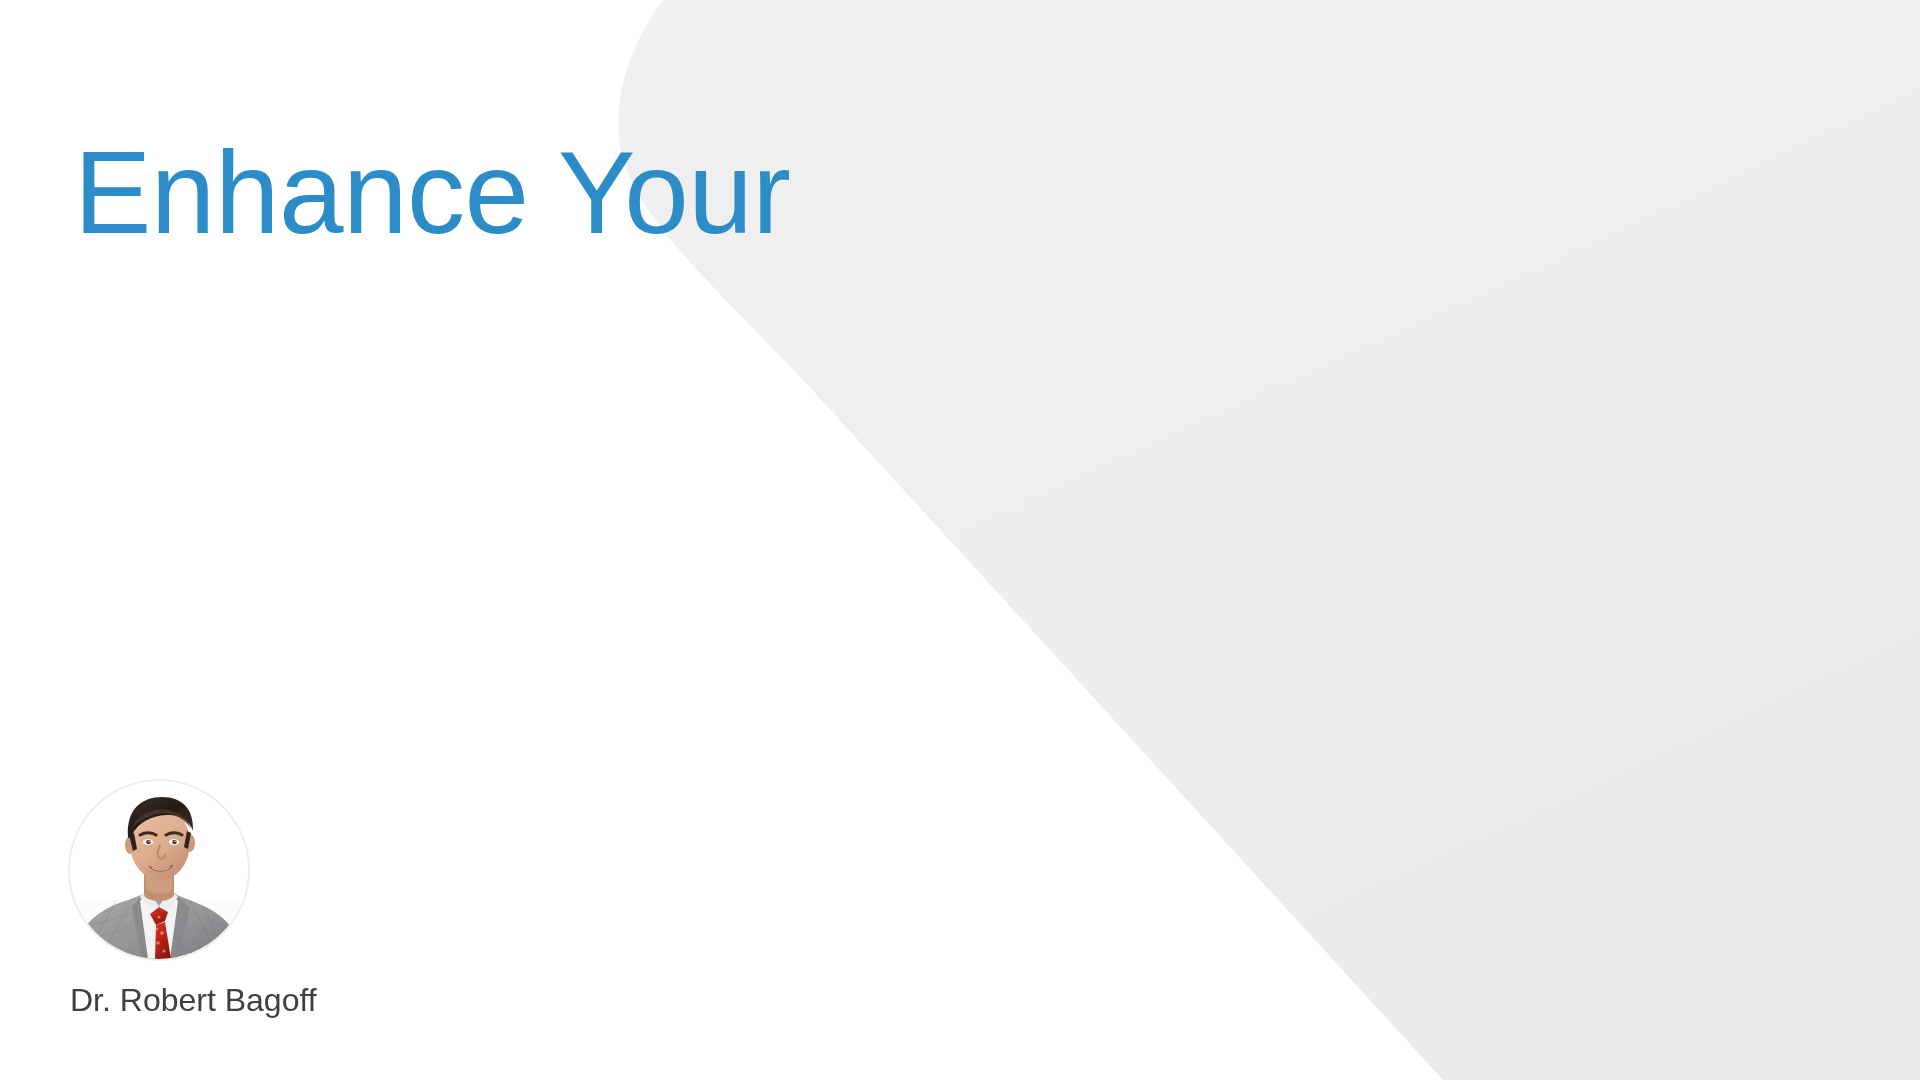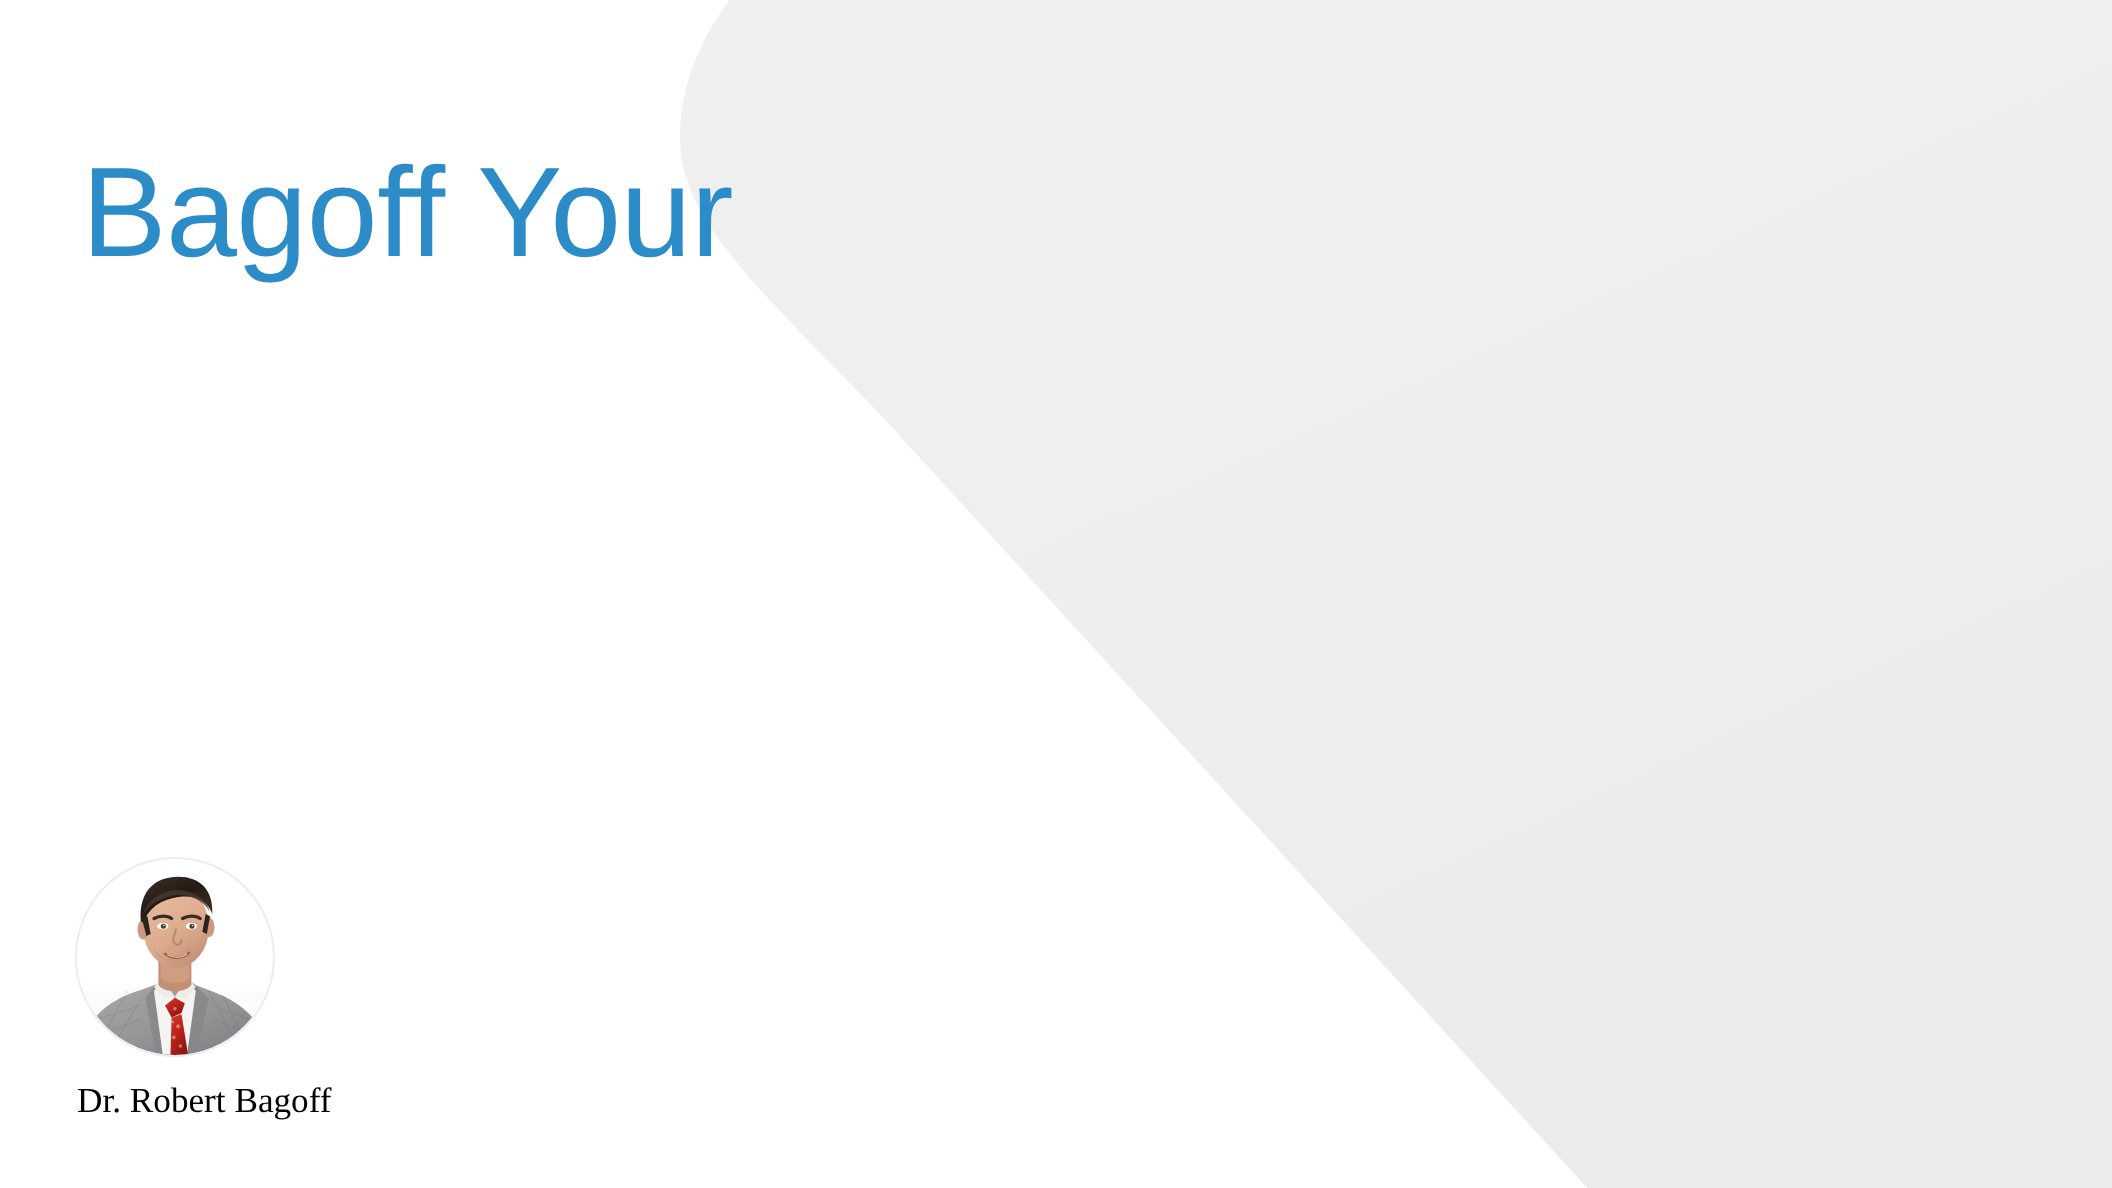--- a/index.html
+++ b/index.html
@@ -65,24 +65,23 @@
   #avatar svg {
     display: block;
     width: 178px;
     height: 178px;
   }
 
   #speaker-name {
     margin-top: 24px;
     font-size: 32px;
     line-height: 34px;
-    color: #000000;
+    color: #404040;
     font-weight: 400;
     white-space: nowrap;
-    font-family: Liberation Serif, serif;
   }
 </style>
 </head>
 <body>
 
 <div id="slide">
 
   <svg id="bg-shape" viewBox="0 0 1920 1080" preserveAspectRatio="none" aria-hidden="true">
     <defs>
       <linearGradient id="panelGrad" x1="0" y1="0" x2="0.55" y2="1">
@@ -92,21 +91,21 @@
       </linearGradient>
     </defs>
 
     <path d="M663,0 L1920,0 L1920,1080 L1443,1080
              L805,382
              C700,272 628,210 619,140
              C614,92 632,42 663,0 Z" fill="url(#panelGrad)"></path>
   </svg>
 
   <div id="title-block">
-    <div class="title-line">Bagoff Your</div>
+    <div class="title-line">Enhance Your</div>
   </div>
 
   <div id="speaker-block">
 
     <div id="avatar">
       <svg viewBox="0 0 178 178" aria-hidden="true">
         <defs>
           <clipPath id="avClip">
               <circle cx="89" cy="89" r="89"></circle>
             </clipPath>

